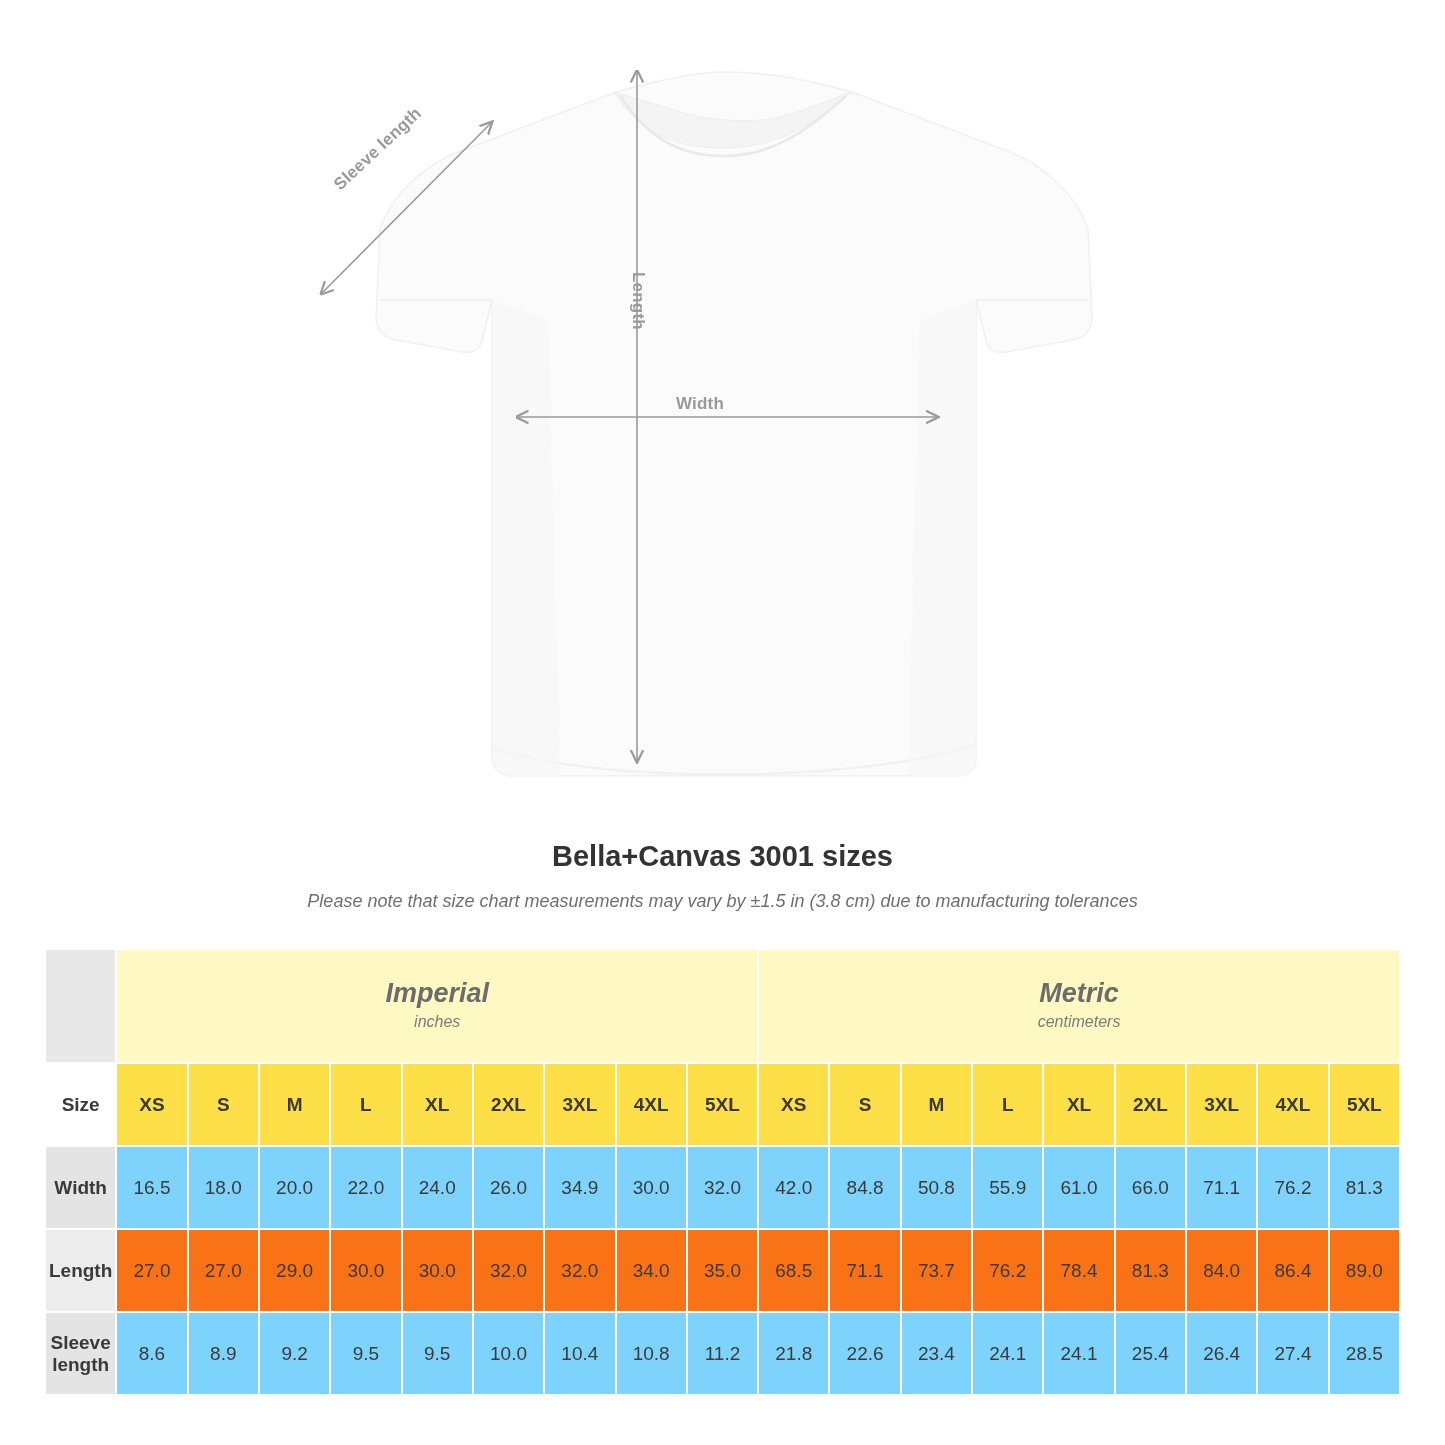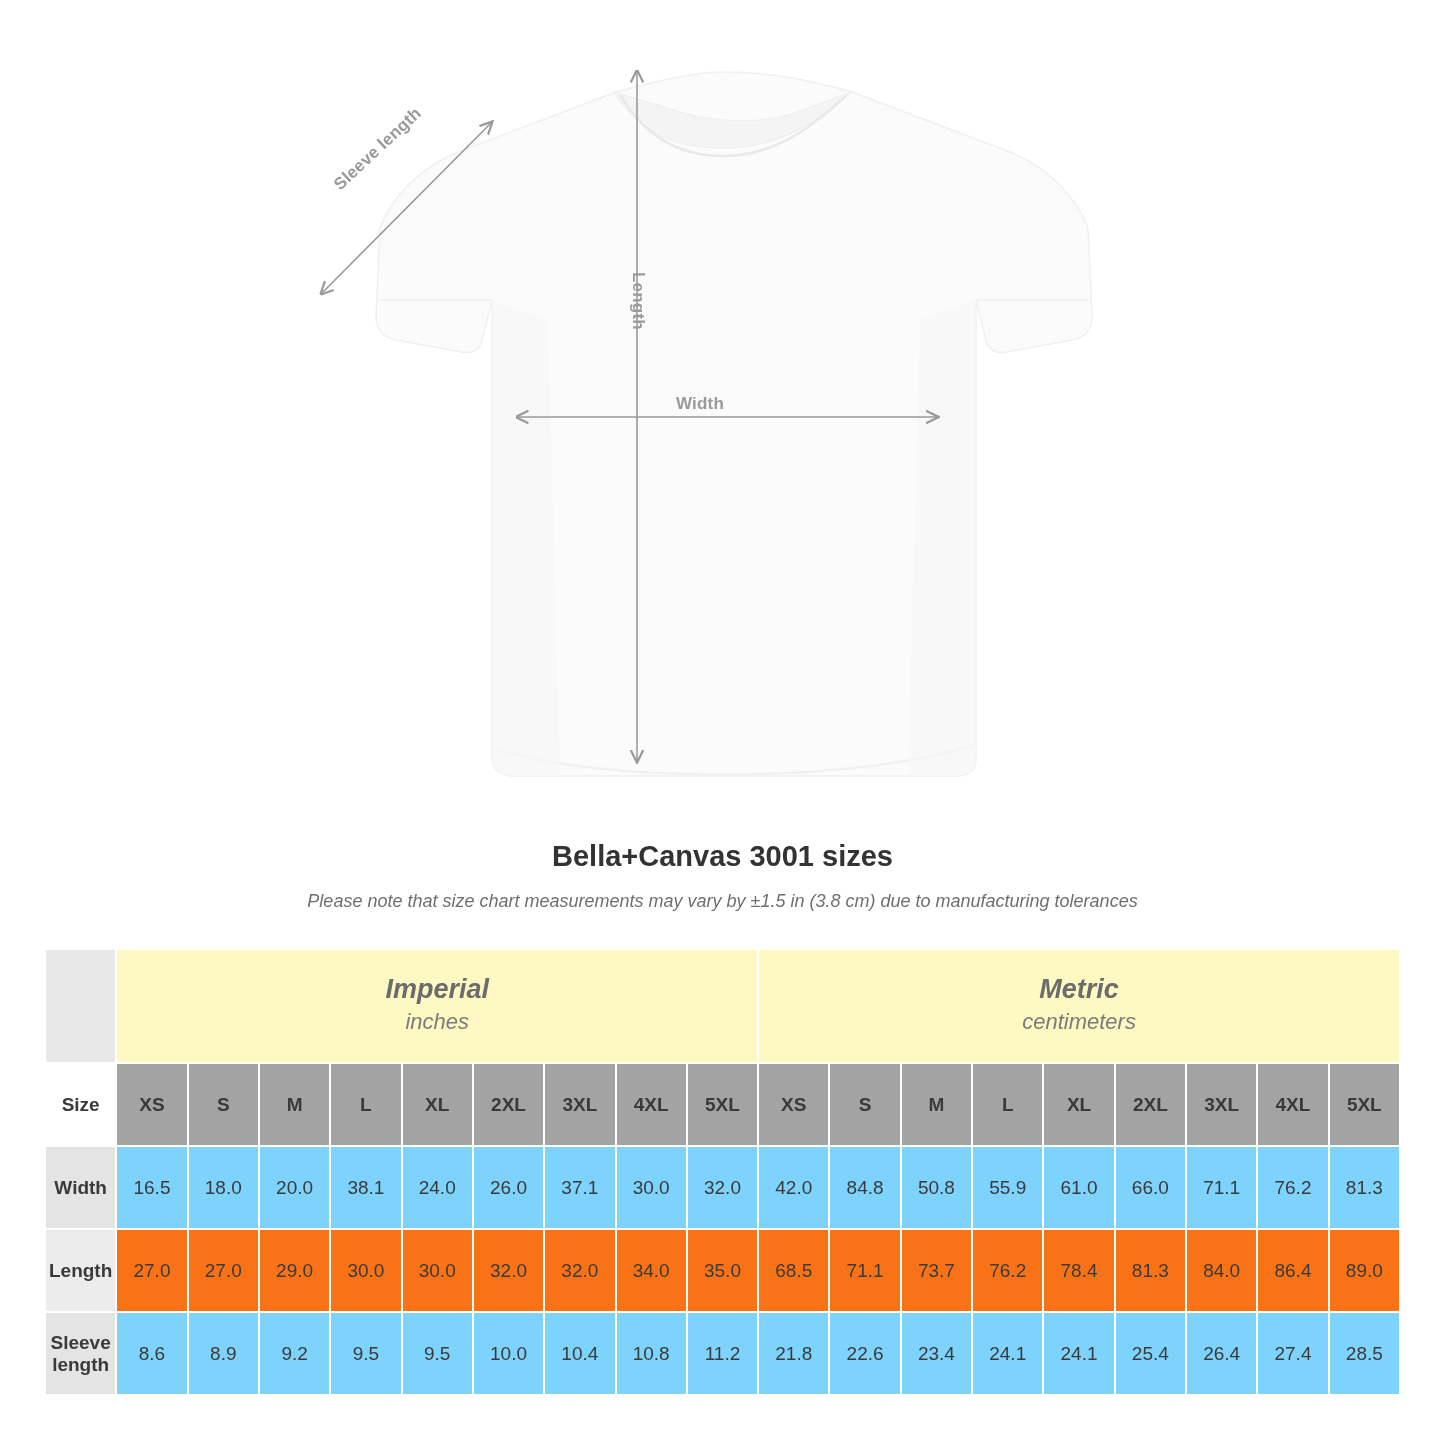--- a/index.html
+++ b/index.html
@@ -98,34 +98,34 @@
     color: #6c6c6c;
   }
   .unit-head .unit-name {
     font-size: 27px;
     font-style: italic;
     font-weight: bold;
     color: #6c6c6c;
     line-height: 1.15;
   }
   .unit-head .unit-sub {
-    font-size: 22px;
+    font-size: 16px;
     font-style: italic;
     color: #7c7c7c;
     line-height: 1.5;
   }
   .row-head {
     background: #ececec;
     font-weight: bold;
     color: #3d3d3d;
     font-size: 20px;
     margin-left: 12px;
   }
   .hdr-cell {
-    background: #a3a3a3;
+    background: #fde047;
     font-weight: bold;
     font-size: 20px;
     color: #3a3a3a;
   }
   .hdr-row .row-head { background: #ffffff; }
   .band-a td { background: #7dd3fc; }
   .band-b td { background: #f97316; }
   .band-a .row-head { background: #e4e4e4; }
   .band-b .row-head { background: #ececec; }
   .corner-blank { background: #e8e8e8; }
@@ -233,24 +233,24 @@
             <td class="hdr-cell">2XL</td>
             <td class="hdr-cell">3XL</td>
             <td class="hdr-cell">4XL</td>
             <td class="hdr-cell">5XL</td>
           </tr>
           <tr class="band-a">
             <td class="row-head">Width</td>
             <td>16.5</td>
             <td>18.0</td>
             <td>20.0</td>
-            <td>38.1</td>
+            <td>22.0</td>
             <td>24.0</td>
             <td>26.0</td>
-            <td>37.1</td>
+            <td>34.9</td>
             <td>30.0</td>
             <td>32.0</td>
             <td>42.0</td>
             <td>84.8</td>
             <td>50.8</td>
             <td>55.9</td>
             <td>61.0</td>
             <td>66.0</td>
             <td>71.1</td>
             <td>76.2</td>

